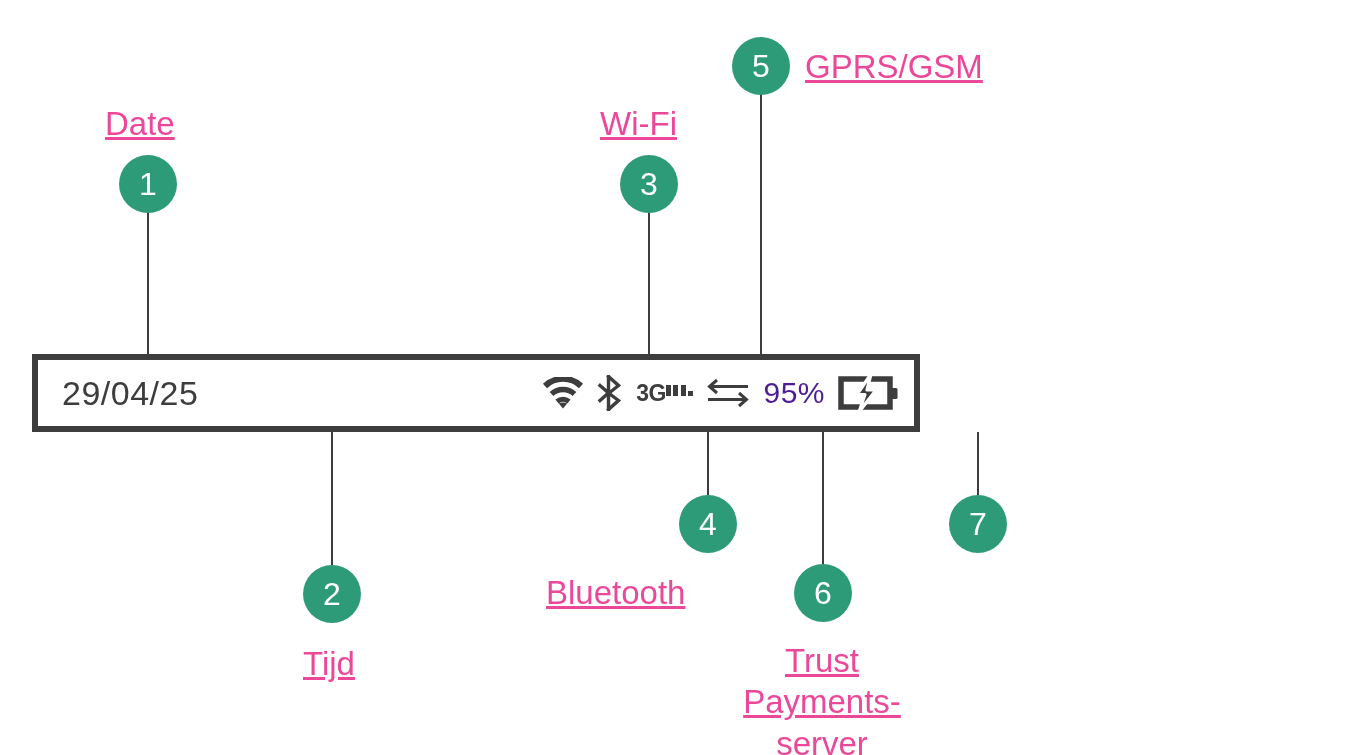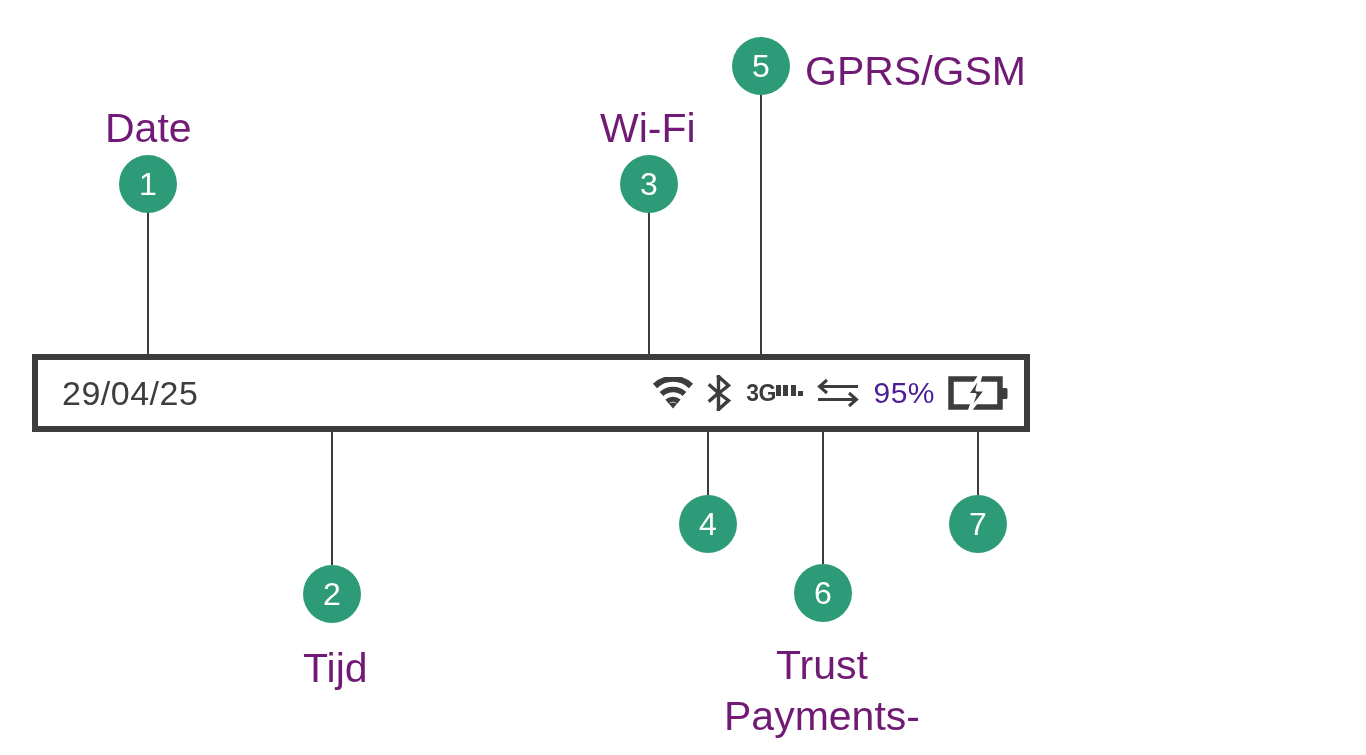--- a/index.html
+++ b/index.html
@@ -40,36 +40,37 @@
     justify-content: center;
     font-size: 32px;
     font-weight: 400;
     line-height: 1;
     letter-spacing: 0;
   }
 
   
   .caption {
     position: absolute;
-    font-size: 41px;
-    color: #701a75;
+    font-size: 33px;
+    color: #ec4899;
     white-space: pre;
     line-height: 1.25;
+    text-decoration: underline;
   }
   .caption.center {
     text-align: center;
     white-space: pre-line;
   }
 
   
   #status-bar {
     position: absolute;
     left: 32px;
     top: 354px;
-    width: 998px;
+    width: 888px;
     height: 78px;
     box-sizing: border-box;
     border: 6px solid #3d3d3d;
     background: #ffffff;
     display: flex;
     align-items: center;
   }
   #clock-group {
     display: flex;
     align-items: baseline;
@@ -146,20 +147,21 @@
   <div class="leader" style="left:977px; top:432px; height:63px;"></div>
 
   <div class="caption" style="left:105px; top:103px;">Date</div>
 
   <div class="caption" style="left:600px; top:103px;text-align:center;">Wi-Fi</div>
 
   <div class="caption" style="left:805px; top:46px;">GPRS/GSM</div>
 
   <div class="caption" style="left:303px; top:643px;">Tijd</div>
 
+  <div class="caption" style="left:546px; top:572px;">Bluetooth</div>
 
   <div class="caption center" style="left:707px; top:640px; width:230px;">Trust Payments-
 server</div>
 
 
   <div class="badge" style="left:119px; top:155px;">1</div>
   <div class="badge" style="left:620px; top:155px;">3</div>
   <div class="badge" style="left:732px; top:37px;">5</div>
   <div class="badge" style="left:303px; top:565px;">2</div>
   <div class="badge" style="left:679px; top:495px;">4</div>

